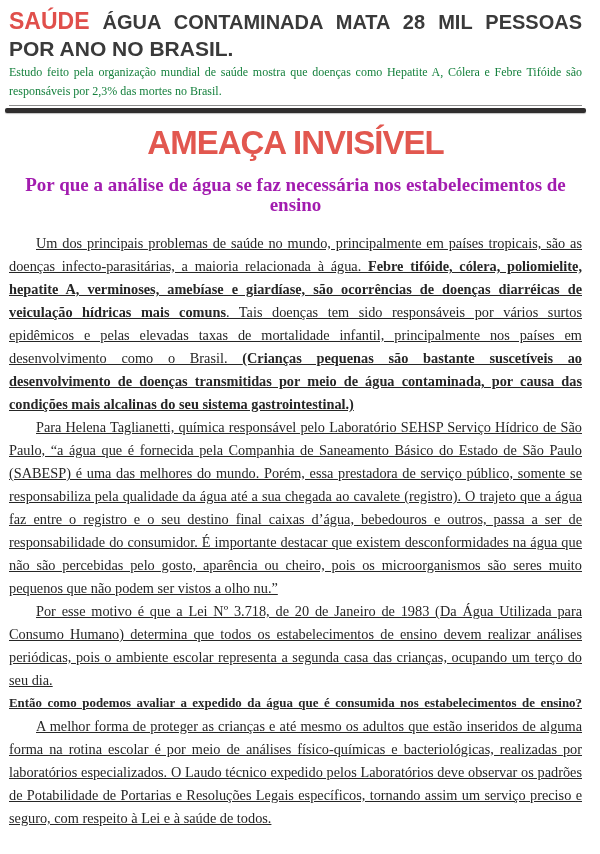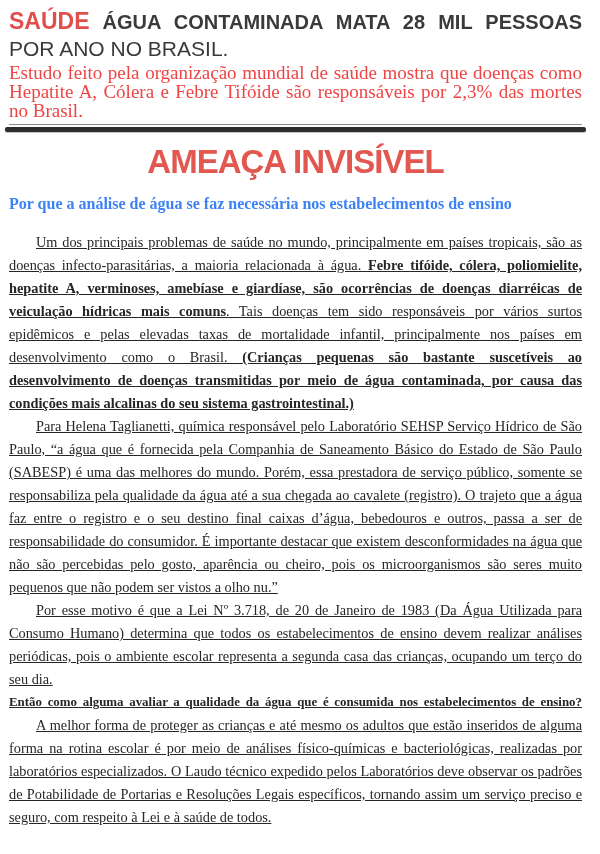--- a/index.html
+++ b/index.html
@@ -26,30 +26,30 @@
     white-space: nowrap;
     text-align: justify;
     text-align-last: justify;
   }
   .kicker {
     color: #e04f4b;
     font-size: 23px;
   }
   .mast-line2 {
     font-family: "Liberation Sans", "DejaVu Sans", sans-serif;
-    font-weight: normal;
+    font-weight: bold;
     font-size: 21px;
     line-height: 25px;
     color: #3a3a3a;
   }
   .lede {
     margin: 2px 0 0 0;
-    font-size: 19px;
+    font-size: 12px;
     line-height: 19px;
-    color: #ef4444;
+    color: #15803d;
     text-align: justify;
   }
   .rule-thin {
     border: none;
     border-top: 1.5px solid #8e8e8e;
     margin: 4px 0 0 0;
   }
   .rule-thick {
     height: 5px;
     background: #2f2d2d;
@@ -63,24 +63,25 @@
     text-align: center;
     font-family: "Liberation Sans", "DejaVu Sans", sans-serif;
     font-weight: bold;
     font-size: 33px;
     line-height: 36px;
     letter-spacing: -1px;
     color: #e2574f;
   }
   .subheadline {
     margin: 14px 0 0 0;
-    font-size: 16px;
+    text-align: center;
+    font-size: 19px;
     line-height: 20px;
     font-weight: bold;
-    color: #3b82f6;
+    color: #a21caf;
   }
   
   .body {
     margin-top: 17px;
     font-size: 14.3px;
     line-height: 23px;
     text-align: justify;
   }
   .para {
     margin: 0;
@@ -126,20 +127,20 @@
 
     <section class="body">
 
       <p class="para"><span>Um dos principais problemas de saúde no mundo, principalmente em países tropicais, são as doenças infecto-parasitárias, a maioria relacionada à água. </span><span class="seg-bu">Febre tifóide, cólera, poliomielite, hepatite A, verminoses, amebíase e giardíase, são ocorrências de doenças diarréicas de veiculação hídricas mais comuns</span><span>. Tais doenças tem sido responsáveis por vários surtos epidêmicos e pelas elevadas taxas de mortalidade infantil, principalmente nos países em desenvolvimento como o Brasil. </span><span class="seg-b">(Crianças pequenas são bastante suscetíveis ao desenvolvimento de doenças transmitidas por meio de água contaminada, por causa das condições mais alcalinas do seu sistema gastrointestinal.)</span></p>
 
       <p class="para"><span>Para Helena Taglianetti, química responsável pelo Laboratório SEHSP Serviço Hídrico de São Paulo, “a água que é fornecida pela Companhia de Saneamento Básico do Estado de São Paulo (SABESP) é uma das melhores do mundo. Porém, essa prestadora de serviço público, somente se responsabiliza pela qualidade da água até a sua chegada ao cavalete (registro). O trajeto que a água faz entre o registro e o seu destino final caixas d’água, bebedouros e outros, passa a ser de responsabilidade do consumidor. É importante destacar que existem desconformidades na água que não são percebidas pelo gosto, aparência ou cheiro, pois os microorganismos são seres muito pequenos que não podem ser vistos a olho nu.”</span></p>
 
       <p class="para"><span>Por esse motivo é que a Lei Nº 3.718, de 20 de Janeiro de 1983 (Da Água Utilizada para Consumo Humano) determina que todos os estabelecimentos de ensino devem realizar análises periódicas, pois o ambiente escolar representa a segunda casa das crianças, ocupando um terço do seu dia.</span></p>
 
 
-      <p class="para question"><span>Então como alguma avaliar a qualidade da água que é consumida nos estabelecimentos de ensino?</span></p>
+      <p class="para question"><span>Então como podemos avaliar a expedido da água que é consumida nos estabelecimentos de ensino?</span></p>
 
       <p class="para"><span>A melhor forma de proteger as crianças e até mesmo os adultos que estão inseridos de alguma forma na rotina escolar é por meio de análises físico-químicas e bacteriológicas, realizadas por laboratórios especializados. O Laudo técnico expedido pelos Laboratórios deve observar os padrões de Potabilidade de Portarias e Resoluções Legais específicos, tornando assim um serviço preciso e seguro, com respeito à Lei e à saúde de todos.</span></p>
 
     </section>
   </main>
 
 </div>
 
 </body></html>

